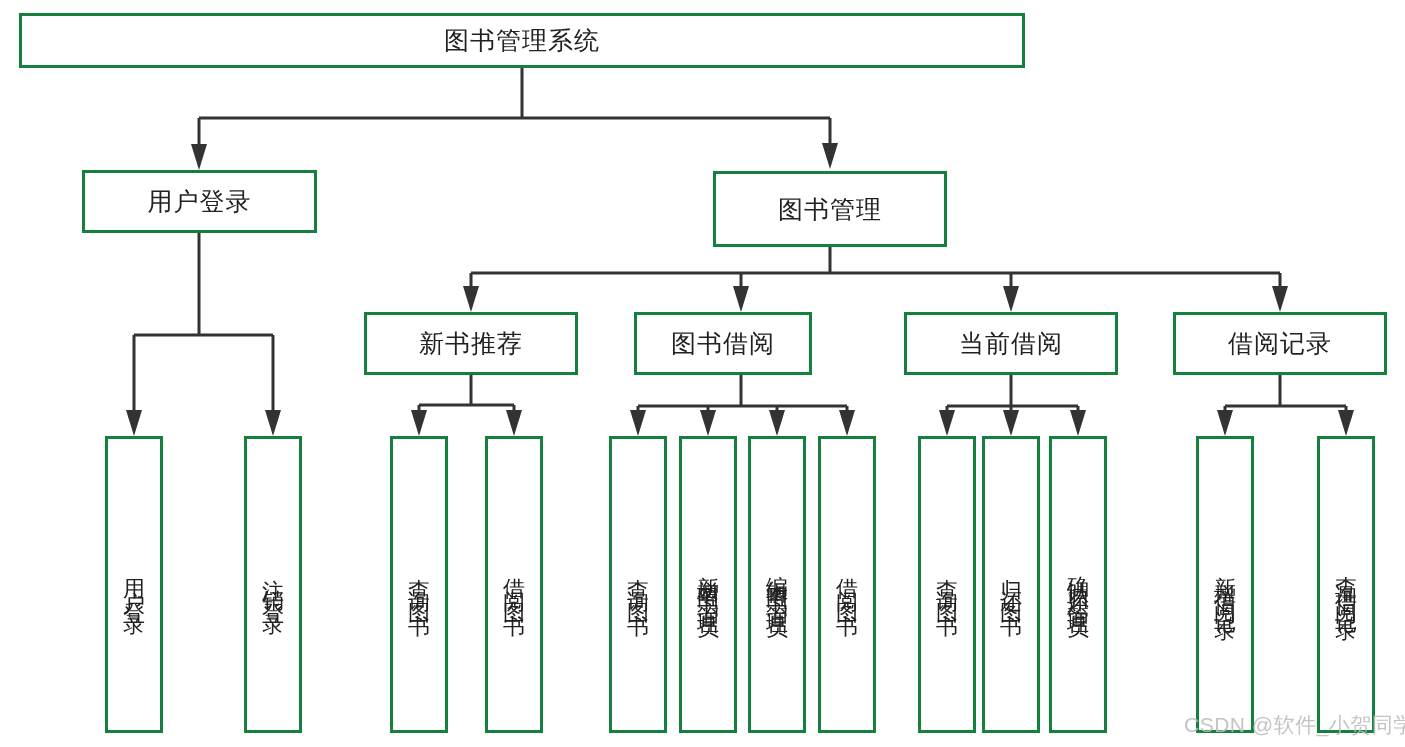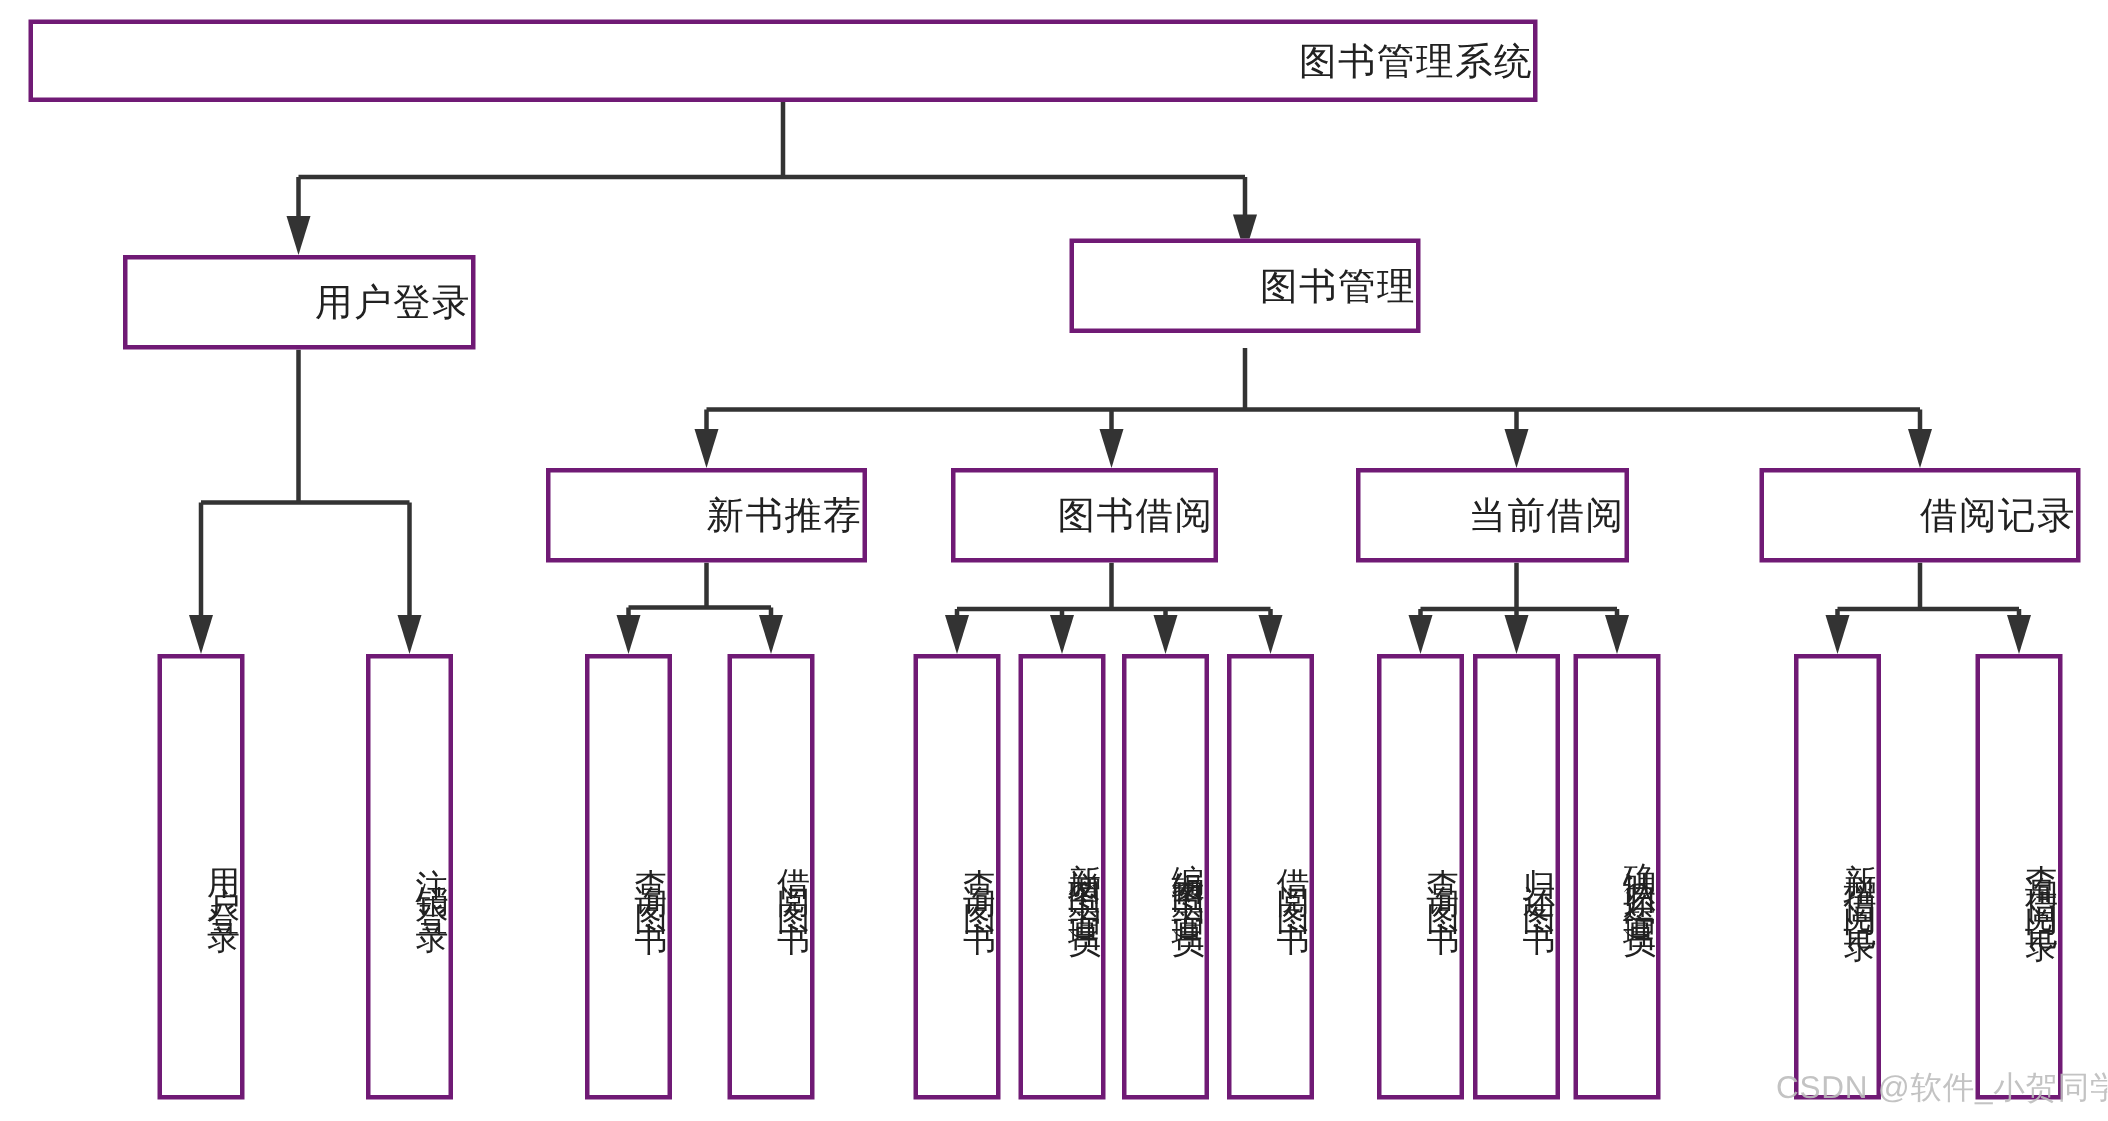--- a/index.html
+++ b/index.html
@@ -14,24 +14,24 @@
   #wires {
     position: absolute;
     left: 0; top: 0;
     width: 1405px; height: 747px;
     z-index: 1;
   }
   .box {
     position: absolute;
     box-sizing: border-box;
     background: #ffffff;
-    border: 3px solid #701a75;
+    border: 3px solid #15803d;
     display: flex;
     align-items: center;
-    justify-content: flex-end;
+    justify-content: center;
     z-index: 2;
     color: #212121;
   }
   .box.h span {
     font-size: 25px;
     letter-spacing: 1px;
     white-space: nowrap;
     color: #212121;
   }
   .box.v span {
@@ -101,31 +101,31 @@
     </g>
   </svg>
 
   <div class="box h" style="left:19px;top:13px;width:1006px;height:55px">
     <span>图书管理系统</span>
   </div>
 
   <div class="box h" style="left:82px;top:170px;width:235px;height:63px">
     <span>用户登录</span>
   </div>
-  <div class="box h" style="left:713px;top:159px;width:234px;height:63px">
+  <div class="box h" style="left:713px;top:171px;width:234px;height:76px">
     <span>图书管理</span>
   </div>
 
   <div class="box h" style="left:364px;top:312px;width:214px;height:63px">
     <span>新书推荐</span>
   </div>
   <div class="box h" style="left:634px;top:312px;width:178px;height:63px">
     <span>图书借阅</span>
   </div>
-  <div class="box h" style="left:904px;top:312px;width:182px;height:63px">
+  <div class="box h" style="left:904px;top:312px;width:214px;height:63px">
     <span>当前借阅</span>
   </div>
   <div class="box h" style="left:1173px;top:312px;width:214px;height:63px">
     <span>借阅记录</span>
   </div>
 
   <div class="box v ls-s" style="left:105px;top:436px;width:58px;height:297px">
     <span>用户登录</span>
   </div>
   <div class="box v ls-s" style="left:244px;top:436px;width:58px;height:297px">

